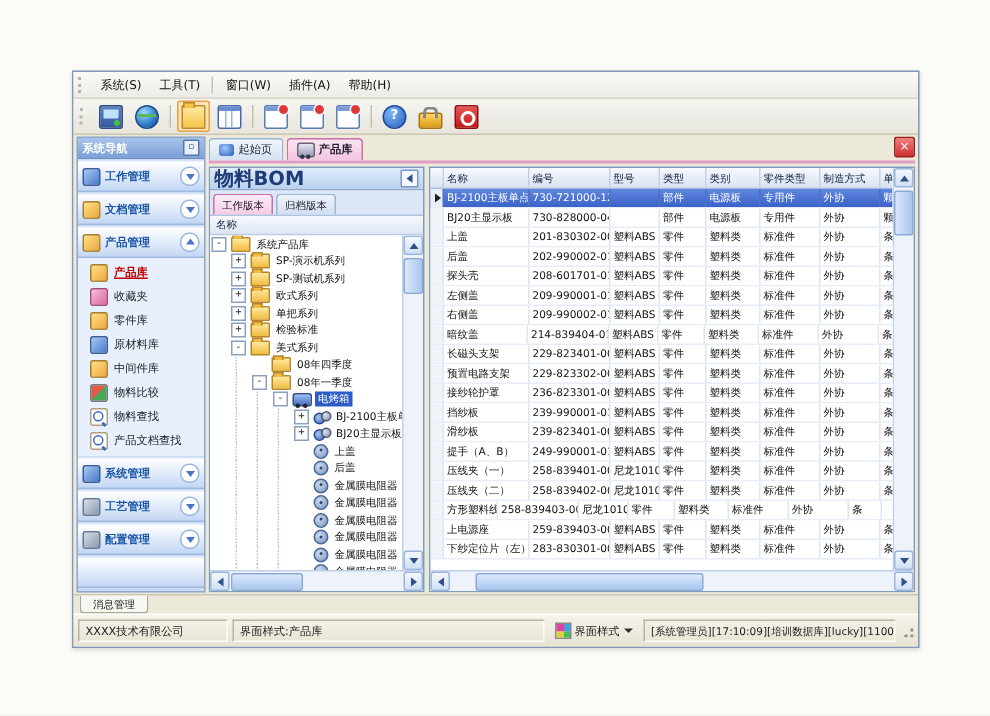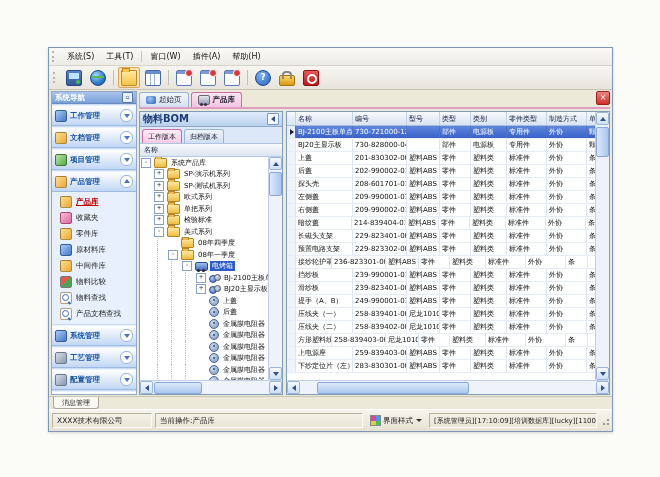--- a/index.html
+++ b/index.html
@@ -65,21 +65,21 @@
   .dtab{height:14px;display:flex;align-items:center;padding:0 6px;font-size:7.5px;color:#223;border:1px solid #9ab4d8;border-bottom:none;border-radius:3px 3px 0 0;background:linear-gradient(#f2f6fc,#d4e0f2);margin-right:2px;}
   .dtab.active{background:linear-gradient(#fbe6f3,#f3c4e0);border-color:#cc6ea8;font-weight:bold;}
   .dtab .ticon{width:10px;height:8px;margin-right:3px;border-radius:2px;flex:none;}
   .start-icon{background:radial-gradient(circle at 40% 35%,#9cc8f8,#2858b8);border-radius:50%;width:9px;height:9px;}
   .product-tab-icon{background:linear-gradient(#e8e8f0,#9898b8);border:1px solid #667;position:relative;}
   .product-tab-icon::before{content:"";position:absolute;left:1px;bottom:-2px;width:3px;height:3px;background:#334;border-radius:50%;box-shadow:4px 0 #334;}
   .tab-close{margin-left:auto;width:12px;height:12px;background:linear-gradient(#f08080,#d03030);border:1px solid #982020;border-radius:2px;color:#fff;font-size:8px;line-height:11px;text-align:center;margin-bottom:2px;}
   #panels{flex:1;display:flex;overflow:hidden;padding-top:2px;}
   
   #bom-panel{width:144px;flex:none;display:flex;flex-direction:column;border:1px solid #7f9db9;background:#f0f5fc;box-sizing:border-box;overflow:hidden;}
-  .panel-title{height:14px;background:linear-gradient(#e0ecfa,#b9d1ee);border-bottom:1px solid #93a8c8;display:flex;align-items:center;padding:0 3px;font-size:10px;font-weight:bold;color:#1e3c78;}
+  .panel-title{height:14px;background:linear-gradient(#e0ecfa,#b9d1ee);border-bottom:1px solid #93a8c8;display:flex;align-items:center;padding:0 3px;font-size:13px;font-weight:bold;color:#1e3c78;}
   .panel-title .t{flex:1;}
   .panel-btn{width:10px;height:10px;background:#f4f8fe;border:1px solid #7898c8;border-radius:1px;position:relative;}
   .panel-btn::after{content:"";position:absolute;left:3px;top:2px;border-top:3px solid transparent;border-bottom:3px solid transparent;border-right:4px solid #305088;}
   .subtabs{height:16px;display:flex;align-items:flex-end;background:#dce8f8;padding-left:2px;border-bottom:1px solid #b0c4e0;}
   .stab{height:13px;padding:0 5px;font-size:7px;display:flex;align-items:center;border:1px solid #9ab4d8;border-bottom:none;border-radius:3px 3px 0 0;background:linear-gradient(#eff4fb,#d2dff2);margin-right:2px;color:#223;}
   .stab.active{background:linear-gradient(#fdeef7,#f5cbe4);border-color:#cc6ea8;}
   .stab .ticon{width:9px;height:9px;margin-right:2px;border-radius:1px;flex:none;}
   .list-icon{background:#fff;border:1px solid #4a6aaa;position:relative;}
   .list-icon::before{content:"";position:absolute;left:1px;top:2px;right:1px;height:1px;background:#3060c0;box-shadow:0 2px #3060c0,0 4px #3060c0;}
   .prop-icon{background:linear-gradient(#ffd898,#e09040);border:1px solid #a86820;}
@@ -216,25 +216,20 @@
             <span class="chip blue"></span>
             <span class="lbl" style="margin-left:3px">工作管理</span>
             <span class="chev"></span>
           </div>
           <div class="sb-group">
             <span class="chip "></span>
             <span class="lbl" style="margin-left:3px">文档管理</span>
             <span class="chev"></span>
           </div>
           <div class="sb-group">
-            <span class="chip green"></span>
-            <span class="lbl" style="margin-left:3px">项目管理</span>
-            <span class="chev"></span>
-          </div>
-          <div class="sb-group">
             <span class="chip "></span>
             <span class="lbl" style="margin-left:3px">产品管理</span>
             <span class="chev up"></span>
           </div>
           <div class="sb-items">
             <div class="sb-item active">
               <span class="chip "></span>
               <span class="lbl">产品库</span>
             </div>
             <div class="sb-item">
@@ -611,21 +606,21 @@
                   <div class="gcell" style="width:54px">229-823302-00I</div>
                   <div class="gcell" style="width:33px">塑料ABS</div>
                   <div class="gcell" style="width:31px">零件</div>
                   <div class="gcell" style="width:36px">塑料类</div>
                   <div class="gcell" style="width:40px">标准件</div>
                   <div class="gcell" style="width:40px">外协</div>
                   <div class="gcell" style="width:22px">条</div>
                 </div>
                 <div class="grow">
                   <div class="gcell" style="width:9px;background:#f0f4fa;color:#111"></div>
-                  <div class="gcell" style="width:36px">接纱轮护罩</div>
+                  <div class="gcell" style="width:57px">接纱轮护罩</div>
                   <div class="gcell" style="width:54px">236-823301-00I</div>
                   <div class="gcell" style="width:33px">塑料ABS</div>
                   <div class="gcell" style="width:31px">零件</div>
                   <div class="gcell" style="width:36px">塑料类</div>
                   <div class="gcell" style="width:40px">标准件</div>
                   <div class="gcell" style="width:40px">外协</div>
                   <div class="gcell" style="width:22px">条</div>
                 </div>
                 <div class="grow">
                   <div class="gcell" style="width:9px;background:#f0f4fa;color:#111"></div>
@@ -744,21 +739,21 @@
   </div>
 
   <div id="message-row">
     <div class="msg-tab">
       <span>消息管理</span>
     </div>
   </div>
 
   <div id="statusbar">
     <div class="st-cell" id="st-company">XXXX技术有限公司</div>
-    <div class="st-cell" id="st-operation">当前操作:产品库</div>
+    <div class="st-cell" id="st-operation">界面样式:产品库</div>
     <div class="st-cell" id="st-style">
       <span class="style-grid">
           <i></i>
           <i></i>
           <i></i>
           <i></i>
         </span>
       <span>界面样式</span>
       <span class="drop-arr"></span>
     </div>

